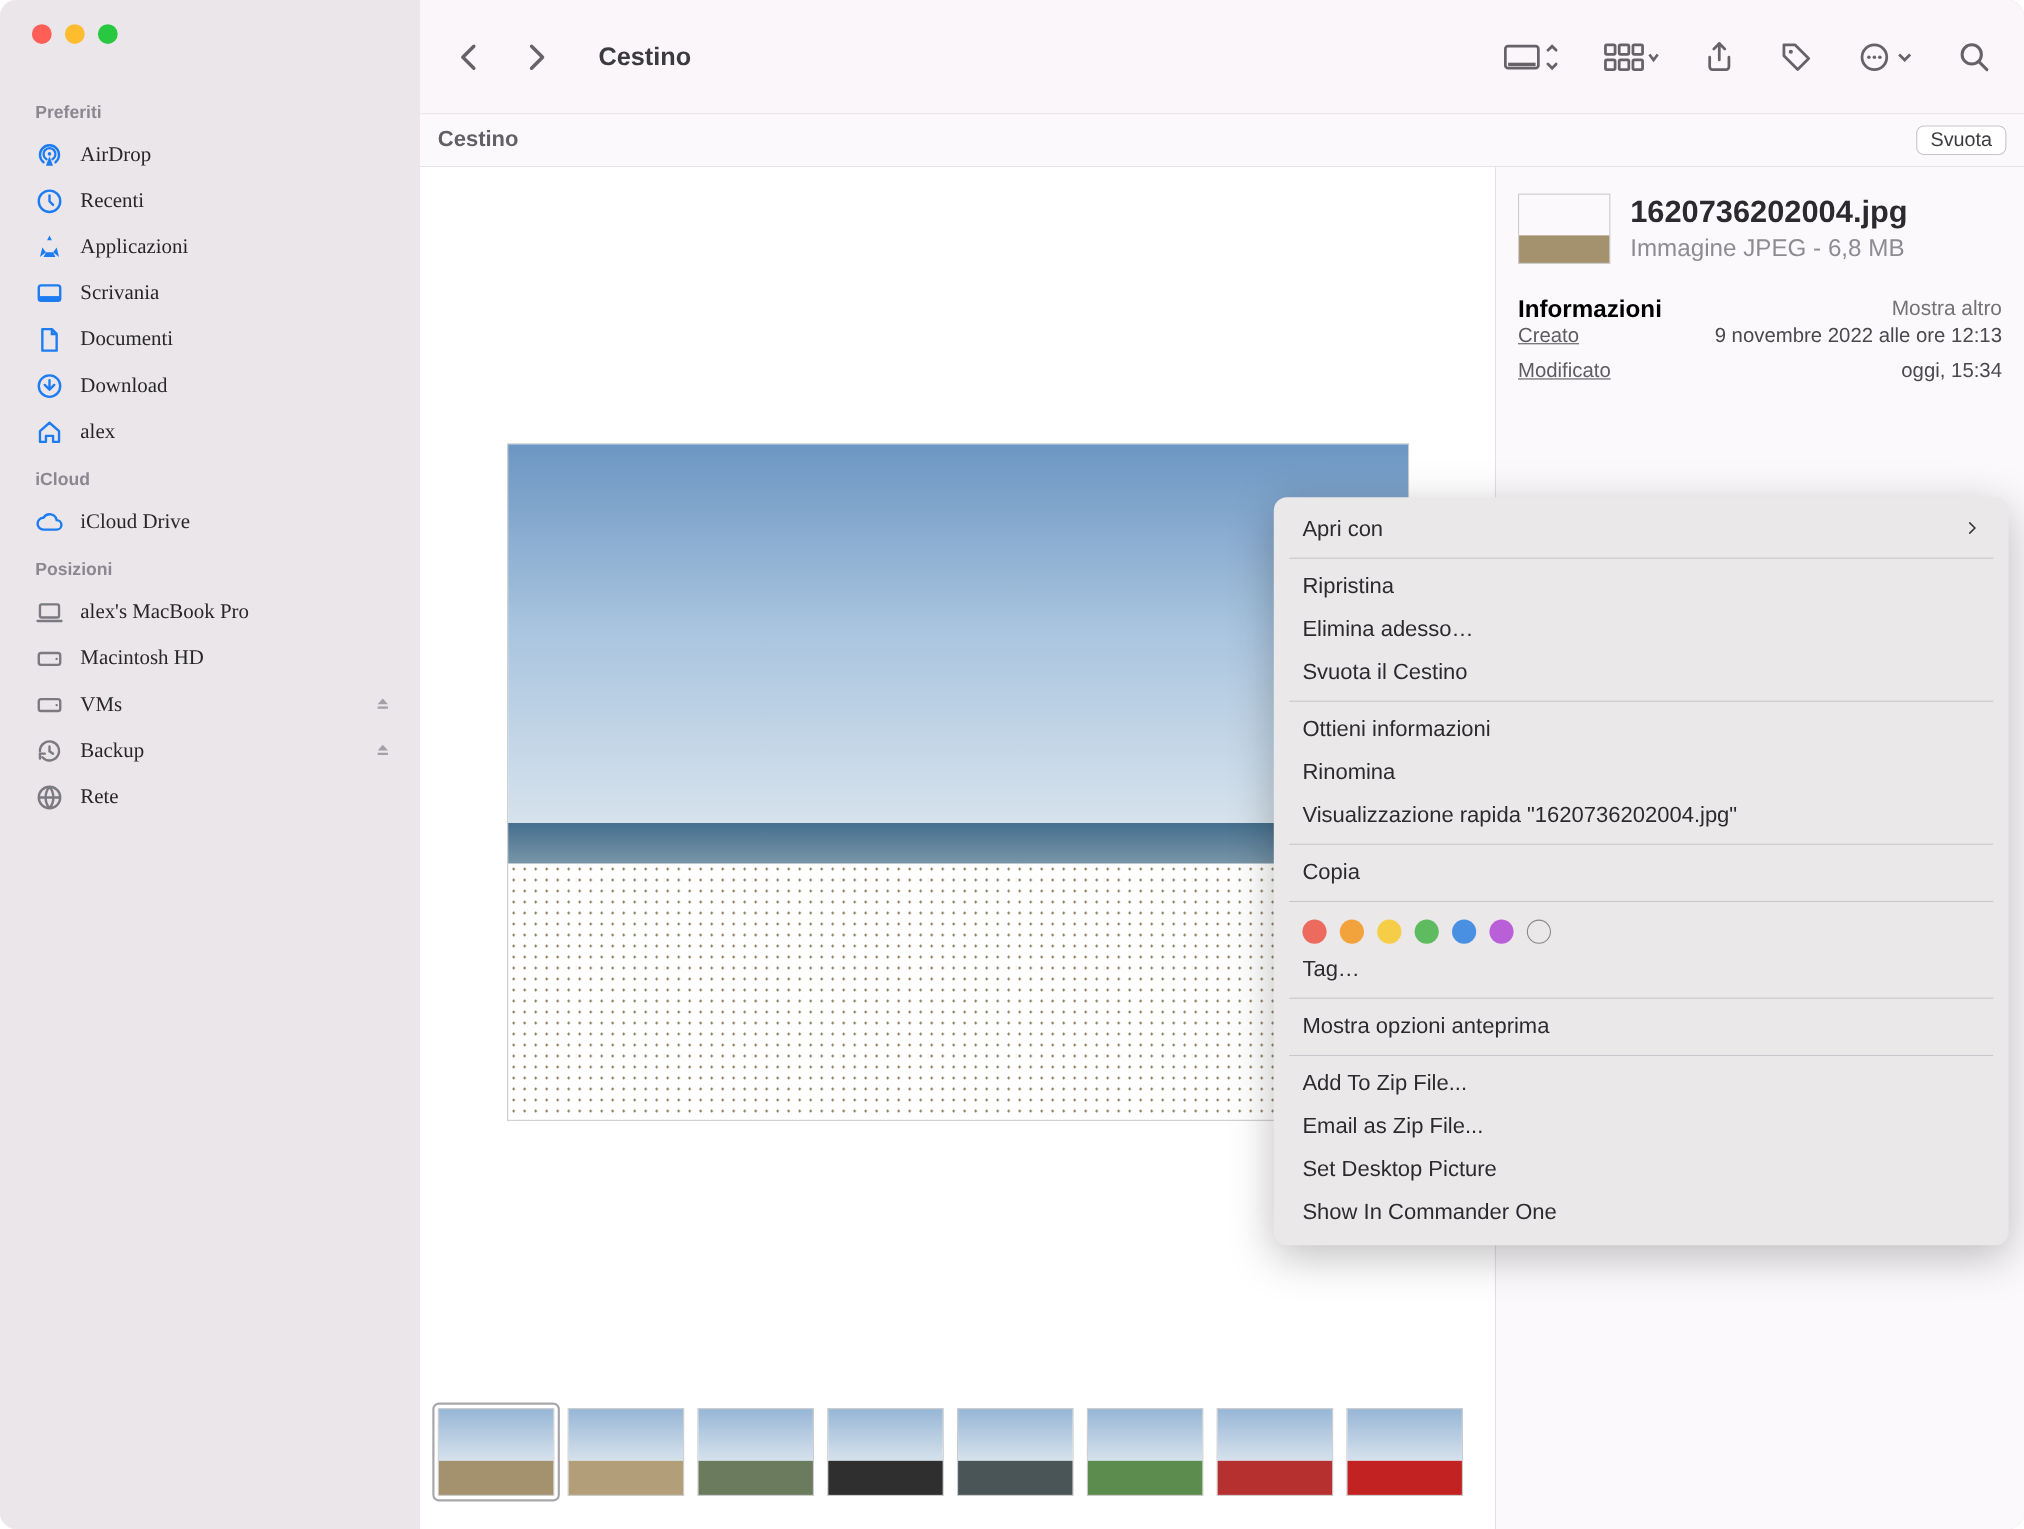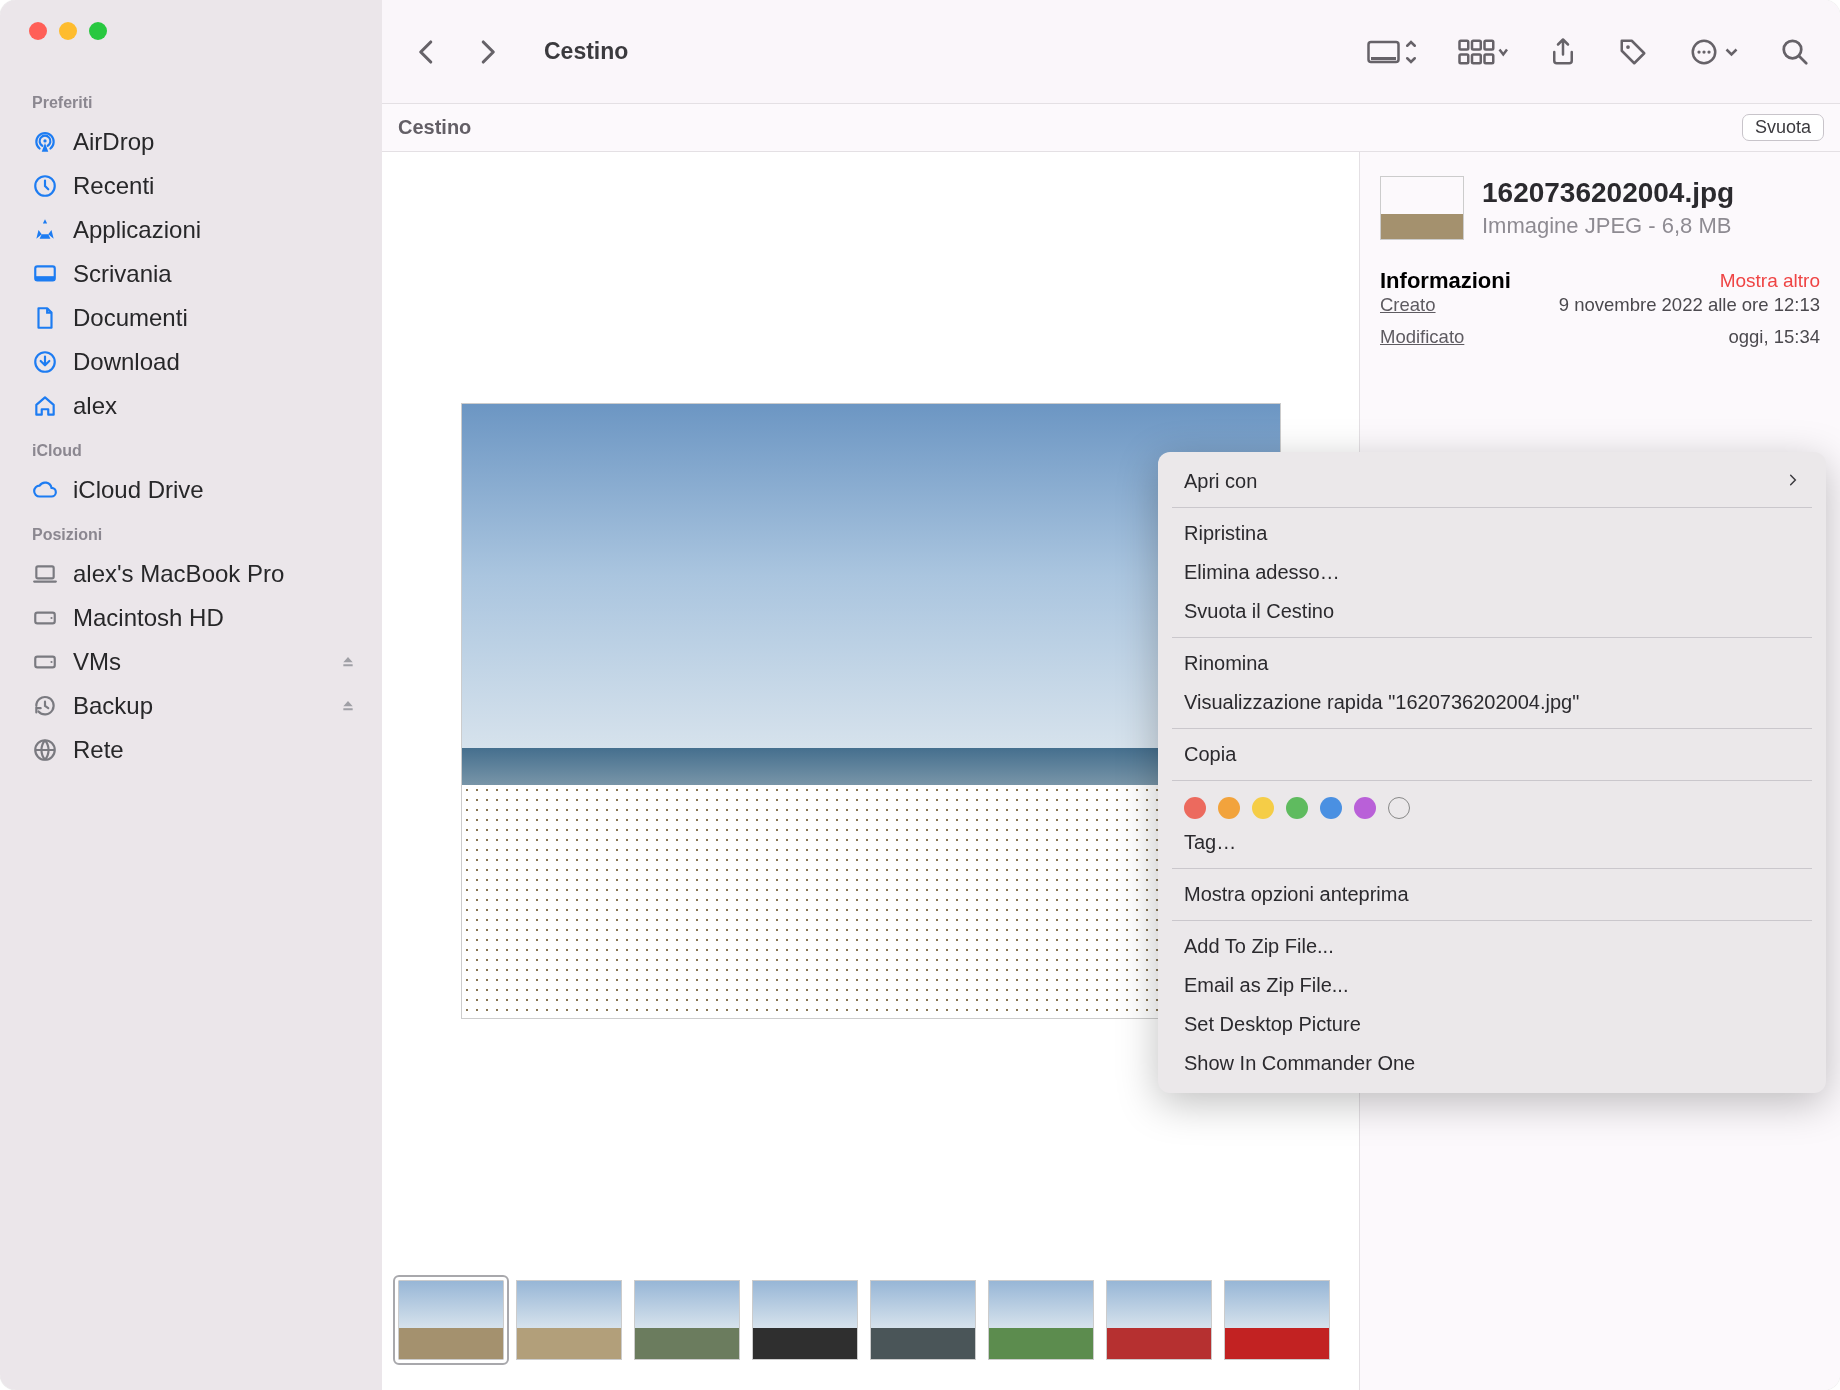--- a/index.html
+++ b/index.html
@@ -5,21 +5,21 @@
 * { box-sizing: border-box; margin: 0; padding: 0; }
 body { font-family: -apple-system, "Helvetica Neue", Arial, sans-serif; font-size: 13px; background: #fff; color: #000; width: 1840px; height: 1390px; overflow: hidden; }
 .window { width: 1840px; height: 1390px; display: flex; border-radius: 16px; overflow: hidden; box-shadow: 0 0 1px rgba(0,0,0,0.3); }
 .sidebar { width: 382px; background: #ebe6ea; padding: 22px 18px 10px 24px; flex-shrink: 0; display: flex; flex-direction: column; }
 .traffic { display: flex; gap: 12px; margin-bottom: 40px; margin-left: 5px;}
 .dot { width: 18px; height: 18px; border-radius: 50%; }
 .dot.red { background: #ff5f57; }
 .dot.yellow { background: #febc2e; }
 .dot.green { background: #28c840; }
 .section-label { color: #8b8790; font-size: 16px; font-weight: 600; margin: 14px 0 8px 8px; }
-.side-item { display: flex; align-items: center; gap: 15px; padding: 8px 8px; border-radius: 7px; font-size: 24px; color: #272729; }
+.side-item { display: flex; align-items: center; gap: 15px; padding: 8px 8px; border-radius: 7px; font-size: 19px; color: #272729; font-family: Liberation Serif, serif; }
 .side-item .icon { width: 26px; height: 26px; color: #1d7cf2; flex-shrink: 0; display:flex; align-items:center; justify-content:center; }
 .side-item .icon.gray { color: #7a7a80; }
 .side-item .eject { margin-left: auto; color: #a0a0a6; font-size: 14px; }
 .main { flex: 1; display: flex; flex-direction: column; background: #fcf9fc; }
 .toolbar { height: 104px; display: flex; align-items: center; padding: 0 30px; gap: 12px; border-bottom: 1px solid #e4e0e4; background: #faf6fa; }
 .nav-arrows { display: flex; gap: 30px; color: #b3b0b5; }
 .title { font-size: 23px; font-weight: 600; margin-left: 30px; color: #3b3a3e; }
 .spacer { flex: 1; }
 .tool-icon { color: #666268; width: 30px; height: 30px; display:flex; align-items:center; justify-content:center; }
 .tool-group { display: flex; align-items: center; gap: 40px; }
@@ -38,21 +38,21 @@
 .thumb.sel { outline: 2px solid #a8a8ac; outline-offset: 3px; border-radius:1px;}
 .thumb .t-sky{flex:3; background:linear-gradient(#97b6d6,#d6e2ec);}
 .thumb .t-ground{flex:2;}
 .info-panel { width: 480px; padding: 24px 20px; background: #fcf9fc; display: flex; flex-direction: column; }
 .info-head { display: flex; gap: 18px; align-items: center; margin-bottom: 28px; }
 .info-thumb { width: 84px; height: 64px; border: 1px solid #ccc; display:flex; flex-direction:column; }
 .info-name { font-size: 28px; font-weight: 700; color: #2b2a2e; }
 .info-sub { font-size: 22px; color: #8e8b92; margin-top: 4px; }
 .info-section-head { display: flex; align-items: center; justify-content: space-between; margin-bottom: 0; }
 .info-section-title { font-size: 22px; font-weight: 700; }
-.info-more { font-size: 19px; color: #ef4444; }
+.info-more { font-size: 19px; color: #737373; }
 .info-row { display: flex; justify-content: space-between; font-size: 18.5px; color: #4b494e; margin-bottom: 10px; }
 .info-row .label { color: #5e5b61; text-decoration: underline; }
 .info-row .value { text-align: right; }
 .context-menu { position: absolute; right: 14px; top: 300px; width: 668px; background: #ebe8ea; border-radius: 12px; box-shadow: 0 10px 40px rgba(0,0,0,0.25); padding: 10px 0; }
 .menu-item { padding: 8px 26px; font-size: 20px; color: #2b2a2e; display: flex; align-items: center; }
 .menu-item .chev { margin-left: auto; font-size: 18px; color: #3b3a3e; }
 .menu-sep { height: 1px; background: #cac7cc; margin: 6px 14px; }
 .tag-row { display: flex; gap: 12px; padding: 10px 26px 4px 26px; }
 .tag-circle { width: 22px; height: 22px; border-radius: 50%; }
 svg { width: 100%; height: 100%; }
@@ -342,20 +342,21 @@
 
       <div class="context-menu" id="context-menu">
           <div class="menu-item">Apri con<span class="chev"><svg viewBox="0 0 24 24" width="14" height="14">
                 <path d="M8 4 L16 12 L8 20" fill="none" stroke="currentColor" stroke-width="2.5" stroke-linecap="round"></path>
               </svg></span></div>
           <div class="menu-sep"></div>
           <div class="menu-item">Ripristina</div>
           <div class="menu-item">Elimina adesso…</div>
           <div class="menu-item">Svuota il Cestino</div>
           <div class="menu-sep"></div>
+          <div class="menu-item">Ottieni informazioni</div>
           <div class="menu-item">Rinomina</div>
           <div class="menu-item">Visualizzazione rapida "1620736202004.jpg"</div>
           <div class="menu-sep"></div>
           <div class="menu-item">Copia</div>
           <div class="menu-sep"></div>
           <div class="tag-row">
             <div class="tag-circle" style="background: rgb(236, 106, 94);"></div>
             <div class="tag-circle" style="background: rgb(242, 163, 60);"></div>
             <div class="tag-circle" style="background: rgb(245, 205, 71);"></div>
             <div class="tag-circle" style="background: rgb(95, 187, 95);"></div>

